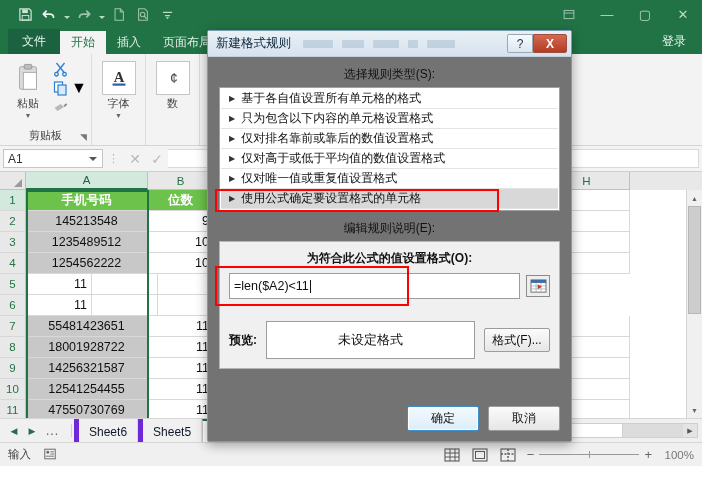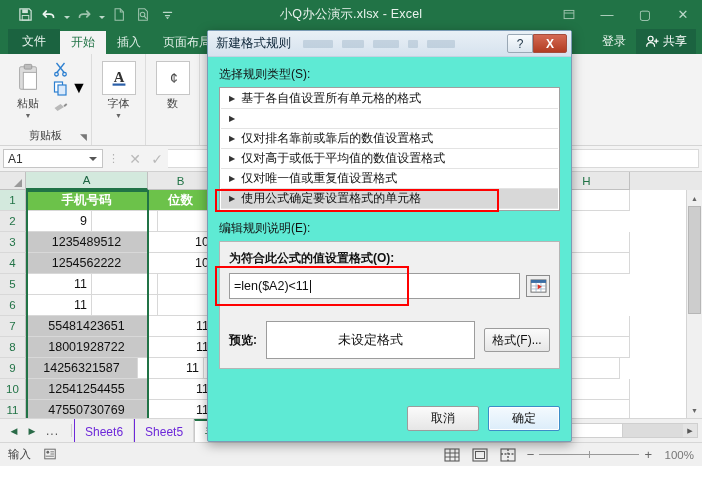--- a/index.html
+++ b/index.html
@@ -156,22 +156,22 @@
   
   .tabbar {
     height: 24px; background: #f0f0f0; display: flex; align-items: stretch;
     border-top: 1px solid #d6d6d6;
   }
   .nav-arrows { display: flex; align-items: center; gap: 2px; padding: 0 6px; }
   .nav-arrow { width: 16px; text-align: center; font-size: 9px; color: #2a6b48; }
   .nav-dots { font-size: 12px; color: #555; padding: 0 4px; letter-spacing: 1px; }
   .tab-div { width: 1px; background: #cfcfcf; margin: 5px 2px; }
   .stab {
-    padding: 3px 10px 0; font-size: 12px; color: #6d28d9; display: flex;
-    align-items: center; border-left: 1px solid #6d28d9; border-right: 1px solid #d9d9d9;
+    padding: 3px 10px 0; font-size: 12px; color: #0f172a; display: flex;
+    align-items: center; border-left: 5px solid #6d28d9; border-right: 1px solid #d9d9d9;
   }
   .stab.active {
     background: #fff; color: #217346; border-top: 2px solid #217346;
     border-left: 1px solid #c9c9c9; border-right: 1px solid #c9c9c9; font-weight: 500;
   }
   .addsheet {
     width: 22px; display: flex; align-items: center; justify-content: center;
     color: #5a5a5a; font-size: 13px;
   }
   .hscroll-area { flex: 1; display: flex; align-items: center; padding: 0 4px; }
@@ -194,22 +194,22 @@
   .viewbtn { width: 18px; height: 16px; display: flex; align-items: center; justify-content: center; color: #555; }
   .zoom-slider { display: flex; align-items: center; gap: 5px; }
   .zs-line { width: 100px; height: 1px; background: #9a9a9a; position: relative; }
   .zs-mid { position: absolute; left: 50%; top: -3px; width: 1px; height: 7px; background: #9a9a9a; }
   .zs-sign { font-size: 13px; color: #666; }
   .zoom-val { font-size: 11.5px; color: #777; min-width: 32px; text-align: right; }
 
   
   .dialog {
     position: absolute; left: 207px; top: 30px; width: 365px; height: 412px;
-    background: #5eead4; border: 1px solid #7b9bb5;
-    box-shadow: 0 3px 12px rgba(0,0,0,.35); border-radius: 2px;
+    background: #737373; border: 1px solid #7b9bb5;
+    box-shadow: 0 3px 12px rgba(0,0,0,.35); border-radius: 2px; text-align: center;
   }
   .dlg-title {
     height: 26px; position: relative;
     background: linear-gradient(#e9f0f6, #d6e2ee);
     border-bottom: 1px solid #c3d2e0;
     display: flex; align-items: center; padding-left: 8px;
   }
   .dlg-title-text { font-size: 12.5px; color: #0b2437; }
   .dlg-ghost { flex: 1; display: flex; gap: 9px; padding-left: 12px; opacity: .45; }
   .ghost-chip { height: 8px; background: #9fb6c9; border-radius: 1px; }
@@ -317,21 +317,20 @@
           <path d="M9.5 10l2.2 2.4" stroke="#9dc3ad" stroke-width="1.4" stroke-linecap="round"></path>
         </svg>
     </div>
     <div class="qat-btn">
       <svg width="13" height="13" viewBox="0 0 16 16">
           <path d="M3 5.5h10M5.5 9.5h5" stroke="#bcd8c9" stroke-width="1.5" stroke-linecap="round"></path>
           <path d="M6 11.5l2 2.2 2-2.2z" fill="#bcd8c9"></path>
         </svg>
     </div>
   </div>
-  <div class="win-title">小Q办公演示.xlsx - Excel</div>
   <div class="win-ctrls">
     <div class="win-ctrl">
       <svg width="14" height="13" viewBox="0 0 16 16">
           <rect x="2" y="3" width="12" height="10" fill="none" stroke="#9dc3ad" stroke-width="1.2"></rect>
           <path d="M2 6.2h12" stroke="#9dc3ad" stroke-width="1.2"></path>
         </svg>
     </div>
     <div class="win-ctrl">—</div>
     <div class="win-ctrl">▢</div>
     <div class="win-ctrl">✕</div>
@@ -445,20 +444,21 @@
     <div class="cell" style="width:66px"></div>
     <div class="cell" style="width:66px"></div>
     <div class="cell" style="width:66px"></div>
     <div class="cell" style="width:66px"></div>
     <div class="cell" style="width:66px"></div>
     <div class="cell" style="width:86px"></div>
   </div>
 
   <div class="row">
     <div class="rowhead">2</div>
+    <div class="cell a-col" style="width:122px">145213548</div>
     <div class="cell b-col" style="width:66px">9</div>
     <div class="cell" style="width:66px"></div>
     <div class="cell" style="width:66px"></div>
     <div class="cell" style="width:66px"></div>
     <div class="cell" style="width:66px"></div>
     <div class="cell" style="width:66px"></div>
     <div class="cell" style="width:86px"></div>
   </div>
 
   <div class="row">
@@ -526,21 +526,21 @@
     <div class="cell" style="width:66px"></div>
     <div class="cell" style="width:66px"></div>
     <div class="cell" style="width:66px"></div>
     <div class="cell" style="width:66px"></div>
     <div class="cell" style="width:66px"></div>
     <div class="cell" style="width:86px"></div>
   </div>
 
   <div class="row">
     <div class="rowhead">9</div>
-    <div class="cell a-col" style="width:112px">14256321587</div>
+    <div class="cell a-col" style="width:122px">14256321587</div>
     <div class="cell b-col" style="width:66px">11</div>
     <div class="cell" style="width:66px"></div>
     <div class="cell" style="width:66px"></div>
     <div class="cell" style="width:66px"></div>
     <div class="cell" style="width:66px"></div>
     <div class="cell" style="width:66px"></div>
     <div class="cell" style="width:86px"></div>
   </div>
 
   <div class="row">
@@ -656,20 +656,21 @@
 
   <div class="dlg-body">
     <div class="dlg-label">选择规则类型(S):</div>
     <div class="rule-list" style="position:relative">
       <div class="rule-item">
         <span class="rule-arrow">▶</span>
         <span>基于各自值设置所有单元格的格式</span>
       </div>
       <div class="rule-item">
         <span class="rule-arrow">▶</span>
+        <span>只为包含以下内容的单元格设置格式</span>
       </div>
       <div class="rule-item">
         <span class="rule-arrow">▶</span>
         <span>仅对排名靠前或靠后的数值设置格式</span>
       </div>
       <div class="rule-item">
         <span class="rule-arrow">▶</span>
         <span>仅对高于或低于平均值的数值设置格式</span>
       </div>
       <div class="rule-item">
@@ -706,28 +707,20 @@
         <div class="preview-row">
           <span class="preview-label">预览:</span>
           <div class="preview-box">未设定格式</div>
           <div class="dlg-btn fmt-btn">格式(F)...</div>
         </div>
       </div>
     </div>
   </div>
 
   <div class="dlg-footer">
+    <div class="dlg-btn ok-btn">确定</div>
     <div class="dlg-btn cancel-btn">取消</div>
-    <div class="dlg-btn ok-btn">确定</div>
   </div>
 </div>
 
 <div style="position:absolute; right:0; top:28px; height:26px; display:flex; align-items:center; background:#217346; padding-right:6px;">
   <span style="color:#eaf4ee; font-size:12px; padding:0 10px;">登录</span>
-  <span style="color:#fff; font-size:12px; display:flex; align-items:center; gap:3px; background:#1b6340; padding:4px 9px;">
-    <svg width="15" height="15" viewBox="0 0 16 16">
-        <circle cx="6" cy="5" r="2.6" fill="none" stroke="#fff" stroke-width="1.3"></circle>
-        <path d="M1.8 13.5c0-2.6 1.9-4.2 4.2-4.2s4.2 1.6 4.2 4.2" fill="none" stroke="#fff" stroke-width="1.3"></path>
-        <path d="M12 5.5v4M10 7.5h4" stroke="#fff" stroke-width="1.3" stroke-linecap="round"></path>
-      </svg>
-    <span>共享</span>
-  </span>
 </div>
 
 </body></html>

